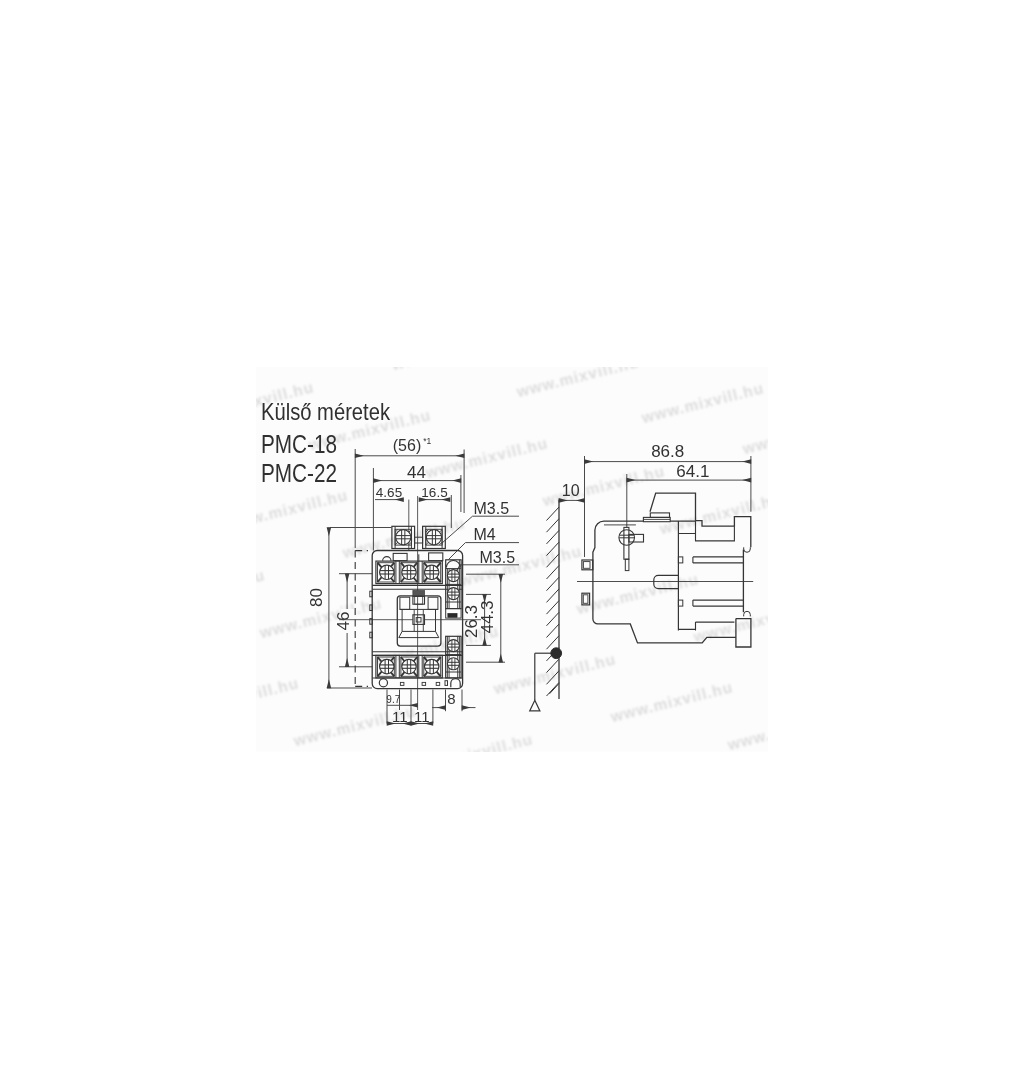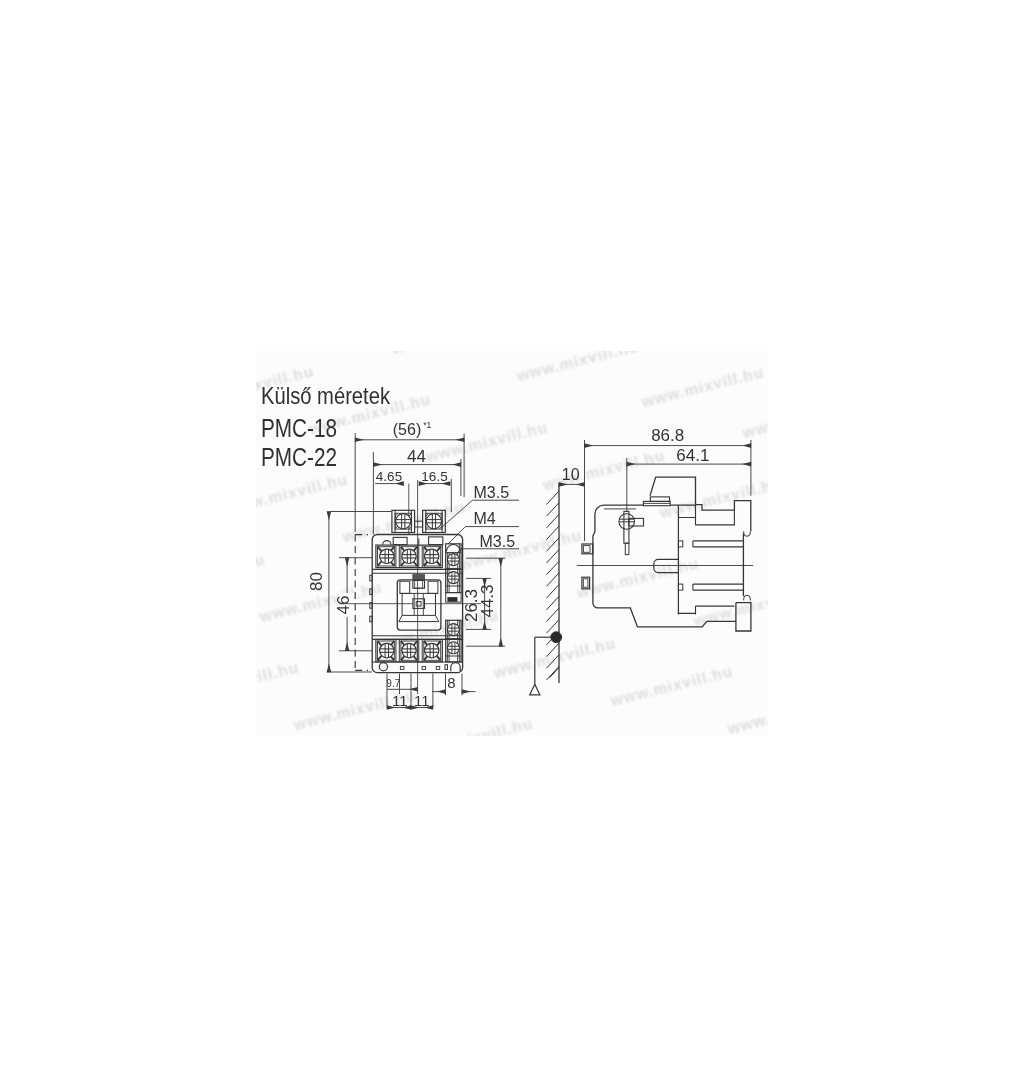--- a/index.html
+++ b/index.html
@@ -1,15 +1,15 @@
 <!DOCTYPE html>
 <html><head><meta charset="utf-8">
 <style>
 html,body{margin:0;padding:0;background:#ffffff;}
-.page{position:relative;width:1024px;height:924px;background:#ffffff;overflow:hidden;}
+.page{position:relative;width:1024px;height:924px;background:#ffffff;overflow:hidden;margin-top:16px;}
 svg text{font-family:"Liberation Sans",sans-serif;}
 .wm{font-family:"Liberation Sans",sans-serif;font-weight:bold;fill:#c8c8c8;opacity:0.6;letter-spacing:1px;}
 </style></head><body>
 <div class="page">
 <svg width="1024" height="1088" viewBox="0 0 1024 1088" xmlns="http://www.w3.org/2000/svg">
 <defs>
 <marker id="ar" markerUnits="userSpaceOnUse" markerWidth="10" markerHeight="7" refX="9.2" refY="3.5" orient="auto-start-reverse">
           <path d="M0.5,3.5 L9.5,1.2 L9.5,5.8 Z" fill="#3a3a3a"></path>
         </marker>
 <clipPath id="photo">

